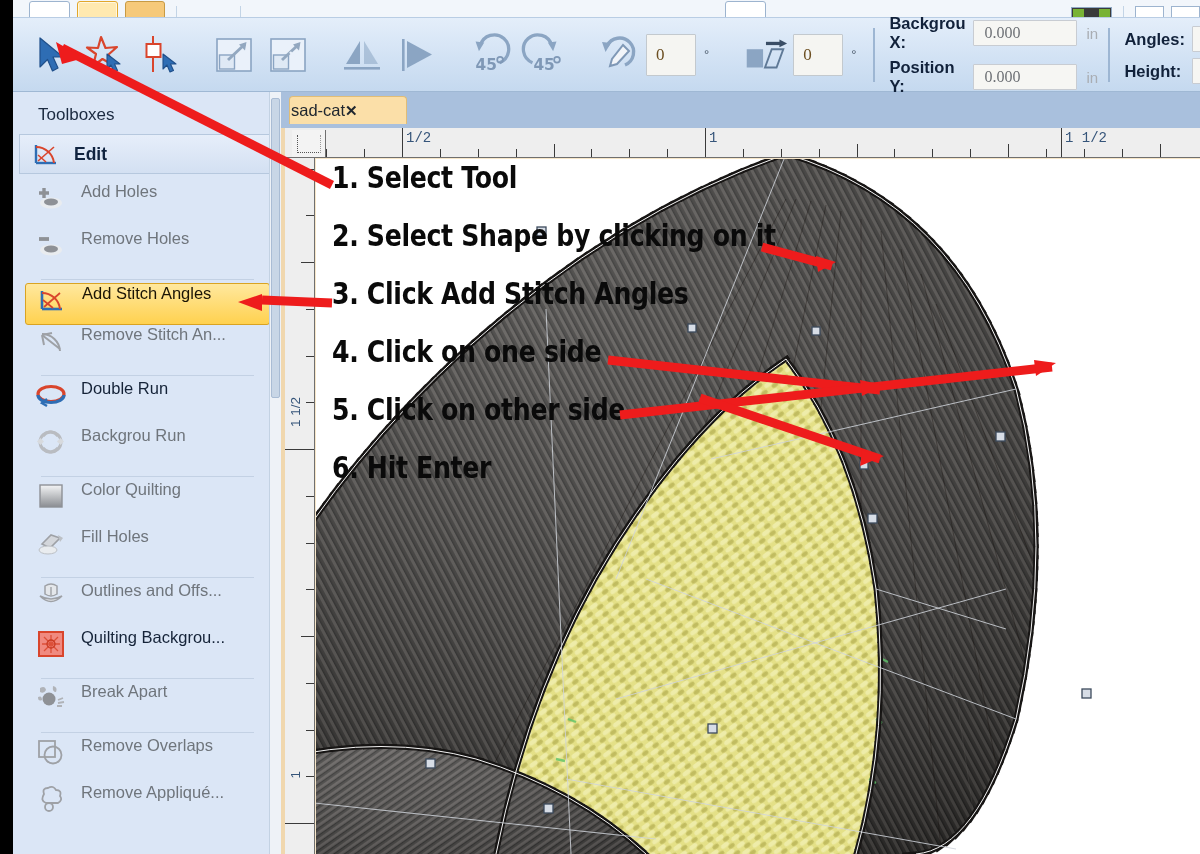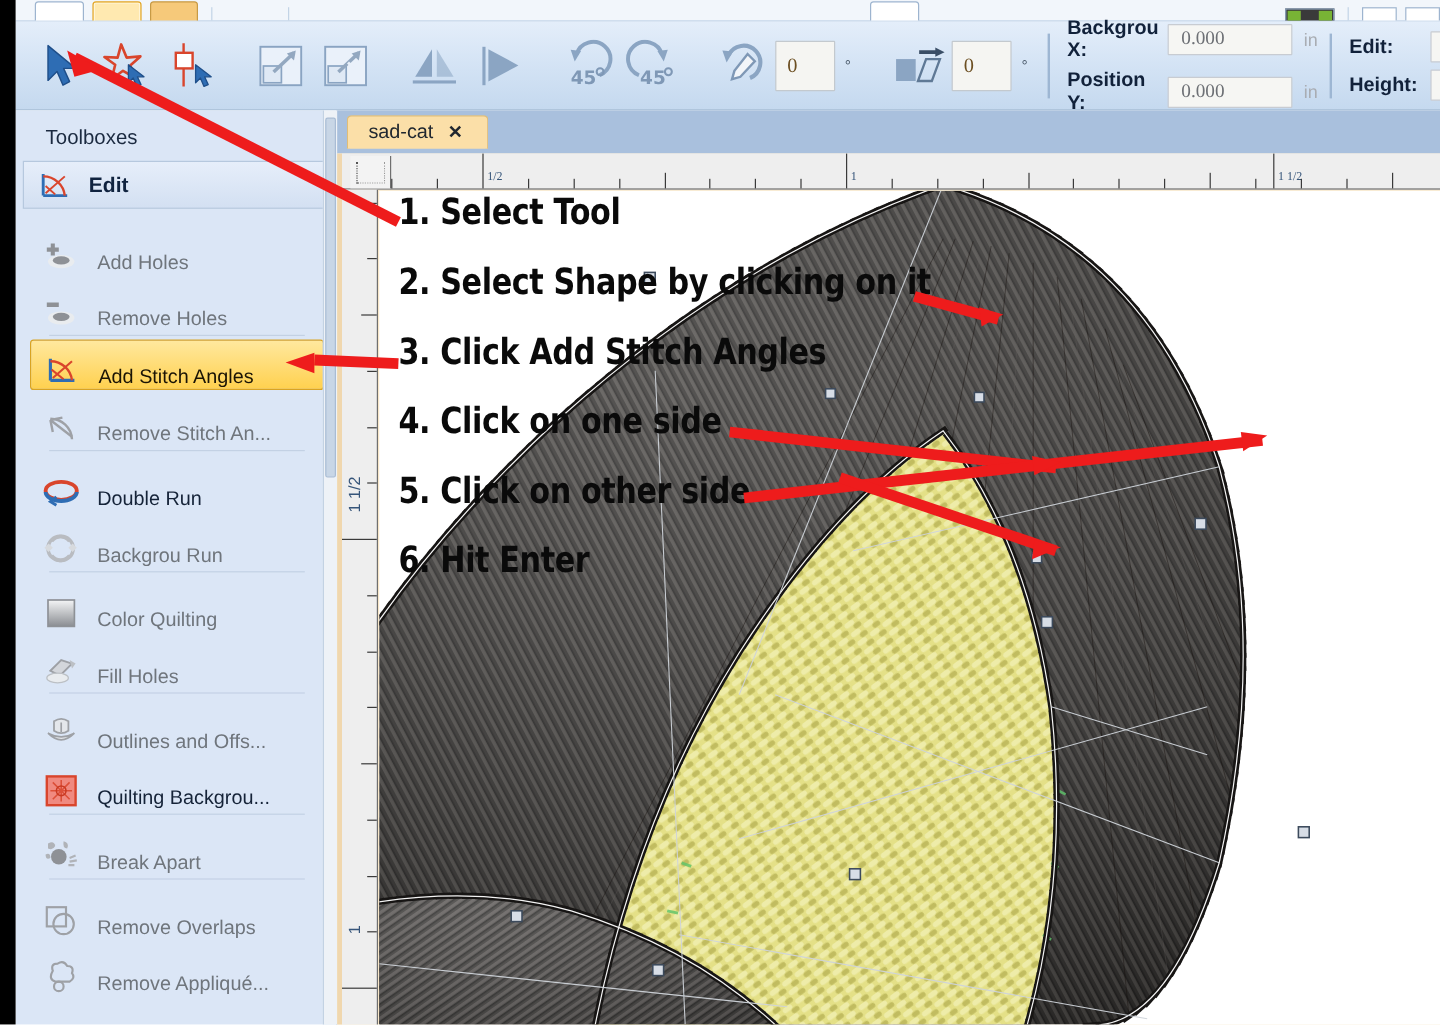--- a/index.html
+++ b/index.html
@@ -104,21 +104,21 @@
   .tbx-head {
     margin: 0 6px; height: 40px; display: flex; align-items: center; gap: 12px;
     padding-left: 10px;
     background: linear-gradient(180deg,#e6eefa 0%, #d3e0f2 100%);
     border: 1px solid #b6c8de;
   }
   .tbx-head-label { font-size: 17.5px; font-weight: 700; color: #10233f; }
 
   .tool-list { margin-top: 8px; }
   .tool-item {
-    height: 47px; display: flex; align-items: flex-end; gap: 14px;
+    height: 47px; display: flex; align-items: flex-start; gap: 14px;
     padding-left: 22px; position: relative;
   }
   .tool-label {
     font-size: 16.5px; color: #6f757c; white-space: nowrap;
     font-family: "Liberation Sans", sans-serif;
   }
   .tool-item.enabled .tool-label { color: #152338; }
   .tool-icon { width: 32px; height: 32px; display: flex; align-items: center; justify-content: center; flex: 0 0 32px; }
   .tool-item.active {
     margin: 0 10px 0 12px; padding-left: 10px; height: 42px;
@@ -131,21 +131,21 @@
 
   
   .tabstrip {
     position: absolute; left: 281px; top: 92px; width: 919px; height: 36px;
     background: #a9c0dd;
   }
   .doc-tab {
     position: absolute; left: 8px; top: 4px; height: 28px; min-width: 118px;
     background: #fbdfa8; border: 1px solid #e0bd77; border-bottom: none;
     border-radius: 4px 4px 0 0;
-    display: flex; align-items: center; gap: 12px; padding: 0 11px 0 17px;
+    display: flex; align-items: center; padding: 0 11px 0 1px;
   }
   .doc-tab-label { font-size: 16.5px; color: #20272f; }
   .tab-close { font-size: 15px; color: #20272f; font-weight: 700; line-height: 1; }
 
   .canvas-wrap {
     position: absolute; left: 281px; top: 128px; width: 919px; height: 726px;
     background: #f7e6c8;
     border-left: 4px solid #f0d7ae;
   }
   
@@ -160,22 +160,22 @@
   .ruler-corner::after {
     content: ""; position: absolute; left: 5px; top: 5px; width: 22px; height: 17px;
     border-left: 1px dotted #555; border-bottom: 1px dotted #555;
     border-right: 1px dotted #999;
   }
   .tickH { position: absolute; bottom: 0; width: 1px; background: #3a3a3a; }
   .tickH.maj { height: 29px; }
   .tickH.mid { height: 13px; }
   .tickH.min { height: 8px; }
   .rlabelH {
-    position: absolute; top: 14px; font-size: 10px; color: #36557a;
-    font-family: Liberation Serif, serif;
+    position: absolute; top: 2px; font-size: 14px; color: #36557a;
+    font-family: Liberation Mono, monospace;
   }
   .ruler-v {
     position: absolute; left: 0; top: 30px; width: 30px; bottom: 0;
     background: #eeeeee; border-right: 1px solid #6f6f6f;
   }
   .tickV { position: absolute; right: 0; height: 1px; background: #3a3a3a; }
   .tickV.maj { width: 29px; }
   .tickV.mid { width: 13px; }
   .tickV.min { width: 8px; }
   .rlabelV {
@@ -364,21 +364,21 @@
         </div>
         <div class="np-row">
           <span class="np-label">Position Y:</span>
           <span class="np-input">0.000</span>
           <span class="np-unit">in</span>
         </div>
       </div>
       <div class="np-sep"></div>
       <div class="np-col">
         <div class="np-row">
-          <span class="np-label w">Edit:</span>
+          <span class="np-label w">Angles:</span>
           <span class="np-input">0.000</span>
 
         </div>
         <div class="np-row">
           <span class="np-label w">Height:</span>
           <span class="np-input">0.000</span>
 
         </div>
       </div>
     </div>

